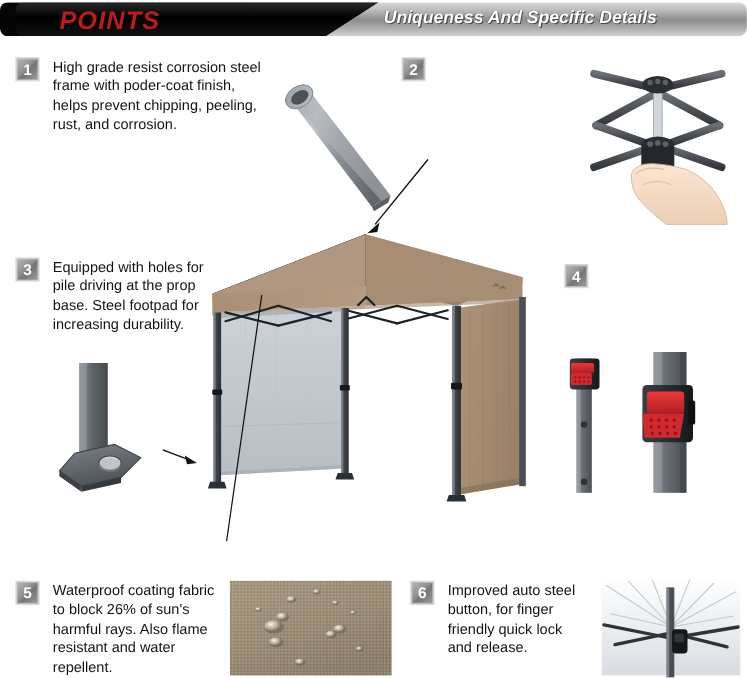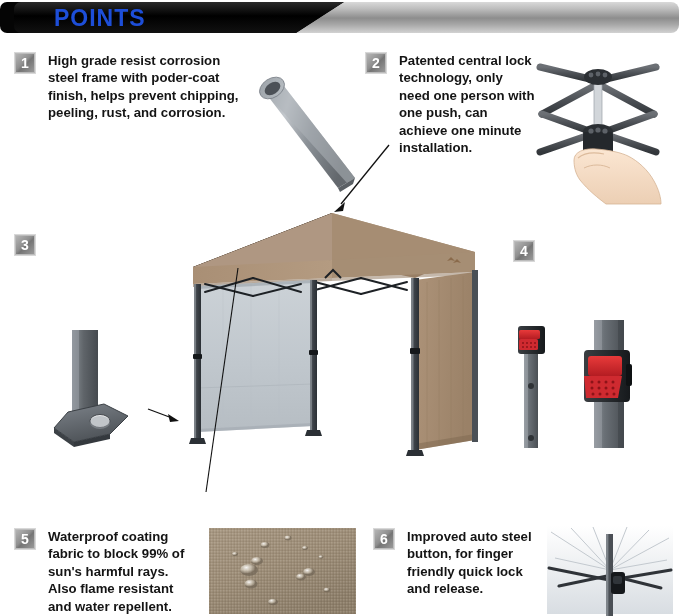--- a/index.html
+++ b/index.html
@@ -13,34 +13,34 @@
     border-radius:3px 8px 8px 3px;
     clip-path:polygon(10px 0,679px 0,679px 31px,0 31px);}
   .hdr-tab{position:absolute;left:0;top:0;width:352px;height:31px;background:#050505;
     border-radius:7px 0 0 7px;
     clip-path:polygon(0 0,344px 0,296px 31px,0 31px);}
   .hdr-tab-inner{position:absolute;left:14px;top:0;width:338px;height:31px;
     background:linear-gradient(180deg,#2a2a2a 0%,#000 45%,#111 100%);
     border-radius:7px 0 0 7px;
     clip-path:polygon(0 0,330px 0,282px 31px,0 31px);}
   .hdr-points{position:absolute;left:54px;top:3px;font-size:23px;font-weight:bold;
-    color:#1d4ed8;letter-spacing:1px;
+    font-style:italic;color:#b91c1c;letter-spacing:1px;
     font-family:"Liberation Sans",sans-serif;}
   .hdr-sub{position:absolute;left:278px;top:6px;width:390px;text-align:center;
     font-size:16px;font-weight:bold;font-style:italic;color:#fff;
     text-shadow:1px 1px 0 #4a4a4a,-0.5px -0.5px 0 #5a5a5a;}
 
   
   .blk{position:absolute;display:flex;align-items:flex-start;}
   .badge{width:22px;height:22px;flex:0 0 22px;
     background:linear-gradient(135deg,#b9b9b9 0%,#8f8f8f 45%,#757575 55%,#9e9e9e 100%);
     border:1px solid #d8d8d8;box-sizing:border-box;
     color:#fff;font-size:14px;font-weight:bold;line-height:21px;text-align:center;
     box-shadow:0 0 0 1px #bcbcbc inset;}
-  .btxt{margin-left:12px;font-size:13.2px;line-height:17.4px;font-weight:bold;color:#141414;}
+  .btxt{margin-left:12px;font-size:13.2px;line-height:17.4px;font-weight:normal;color:#141414;}
 
   #blk1{left:14px;top:52px;width:228px;}
   #blk2{left:365px;top:52px;width:172px;}
   #blk3{left:14px;top:234px;width:172px;}
   #blk4{left:513px;top:240px;width:166px;}
   #blk5{left:14px;top:528px;width:186px;}
   #blk6{left:373px;top:528px;width:160px;}
 
   
   .art{position:absolute;}
@@ -48,39 +48,40 @@
 </style>
 </head>
 <body>
 
 <div class="header">
   <div class="hdr-bar"></div>
   <div class="hdr-tab">
     <div class="hdr-tab-inner"></div>
   </div>
   <div class="hdr-points">POINTS</div>
+  <div class="hdr-sub">Uniqueness And Specific Details</div>
 </div>
 
 <div class="blk" id="blk1">
   <div class="badge">1</div>
   <div class="btxt">High grade resist corrosion steel frame with poder-coat finish, helps prevent chipping, peeling, rust, and corrosion.</div>
 </div>
 <div class="blk" id="blk2">
   <div class="badge">2</div>
-  <div class="btxt">Patented central lock technology, only need one person with one push, can achieve one minute installation.</div>
 </div>
 <div class="blk" id="blk3">
   <div class="badge">3</div>
+  <div class="btxt">Equipped with holes for pile driving at the prop base. Steel footpad for increasing durability.</div>
 </div>
 <div class="blk" id="blk4">
   <div class="badge">4</div>
 </div>
 <div class="blk" id="blk5">
   <div class="badge">5</div>
-  <div class="btxt">Waterproof coating fabric to block 99% of sun's harmful rays. Also flame resistant and water repellent.</div>
+  <div class="btxt">Waterproof coating fabric to block 26% of sun's harmful rays. Also flame resistant and water repellent.</div>
 </div>
 <div class="blk" id="blk6">
   <div class="badge">6</div>
   <div class="btxt">Improved auto steel button, for finger friendly quick lock and release.</div>
 </div>
 
 <div class="art" style="left:243px;top:74px;">
   <svg width="128" height="126" viewBox="0 0 128 126">
     <defs>
       <linearGradient id="tubeG" x1="0" y1="0" x2="1" y2="0.35">

